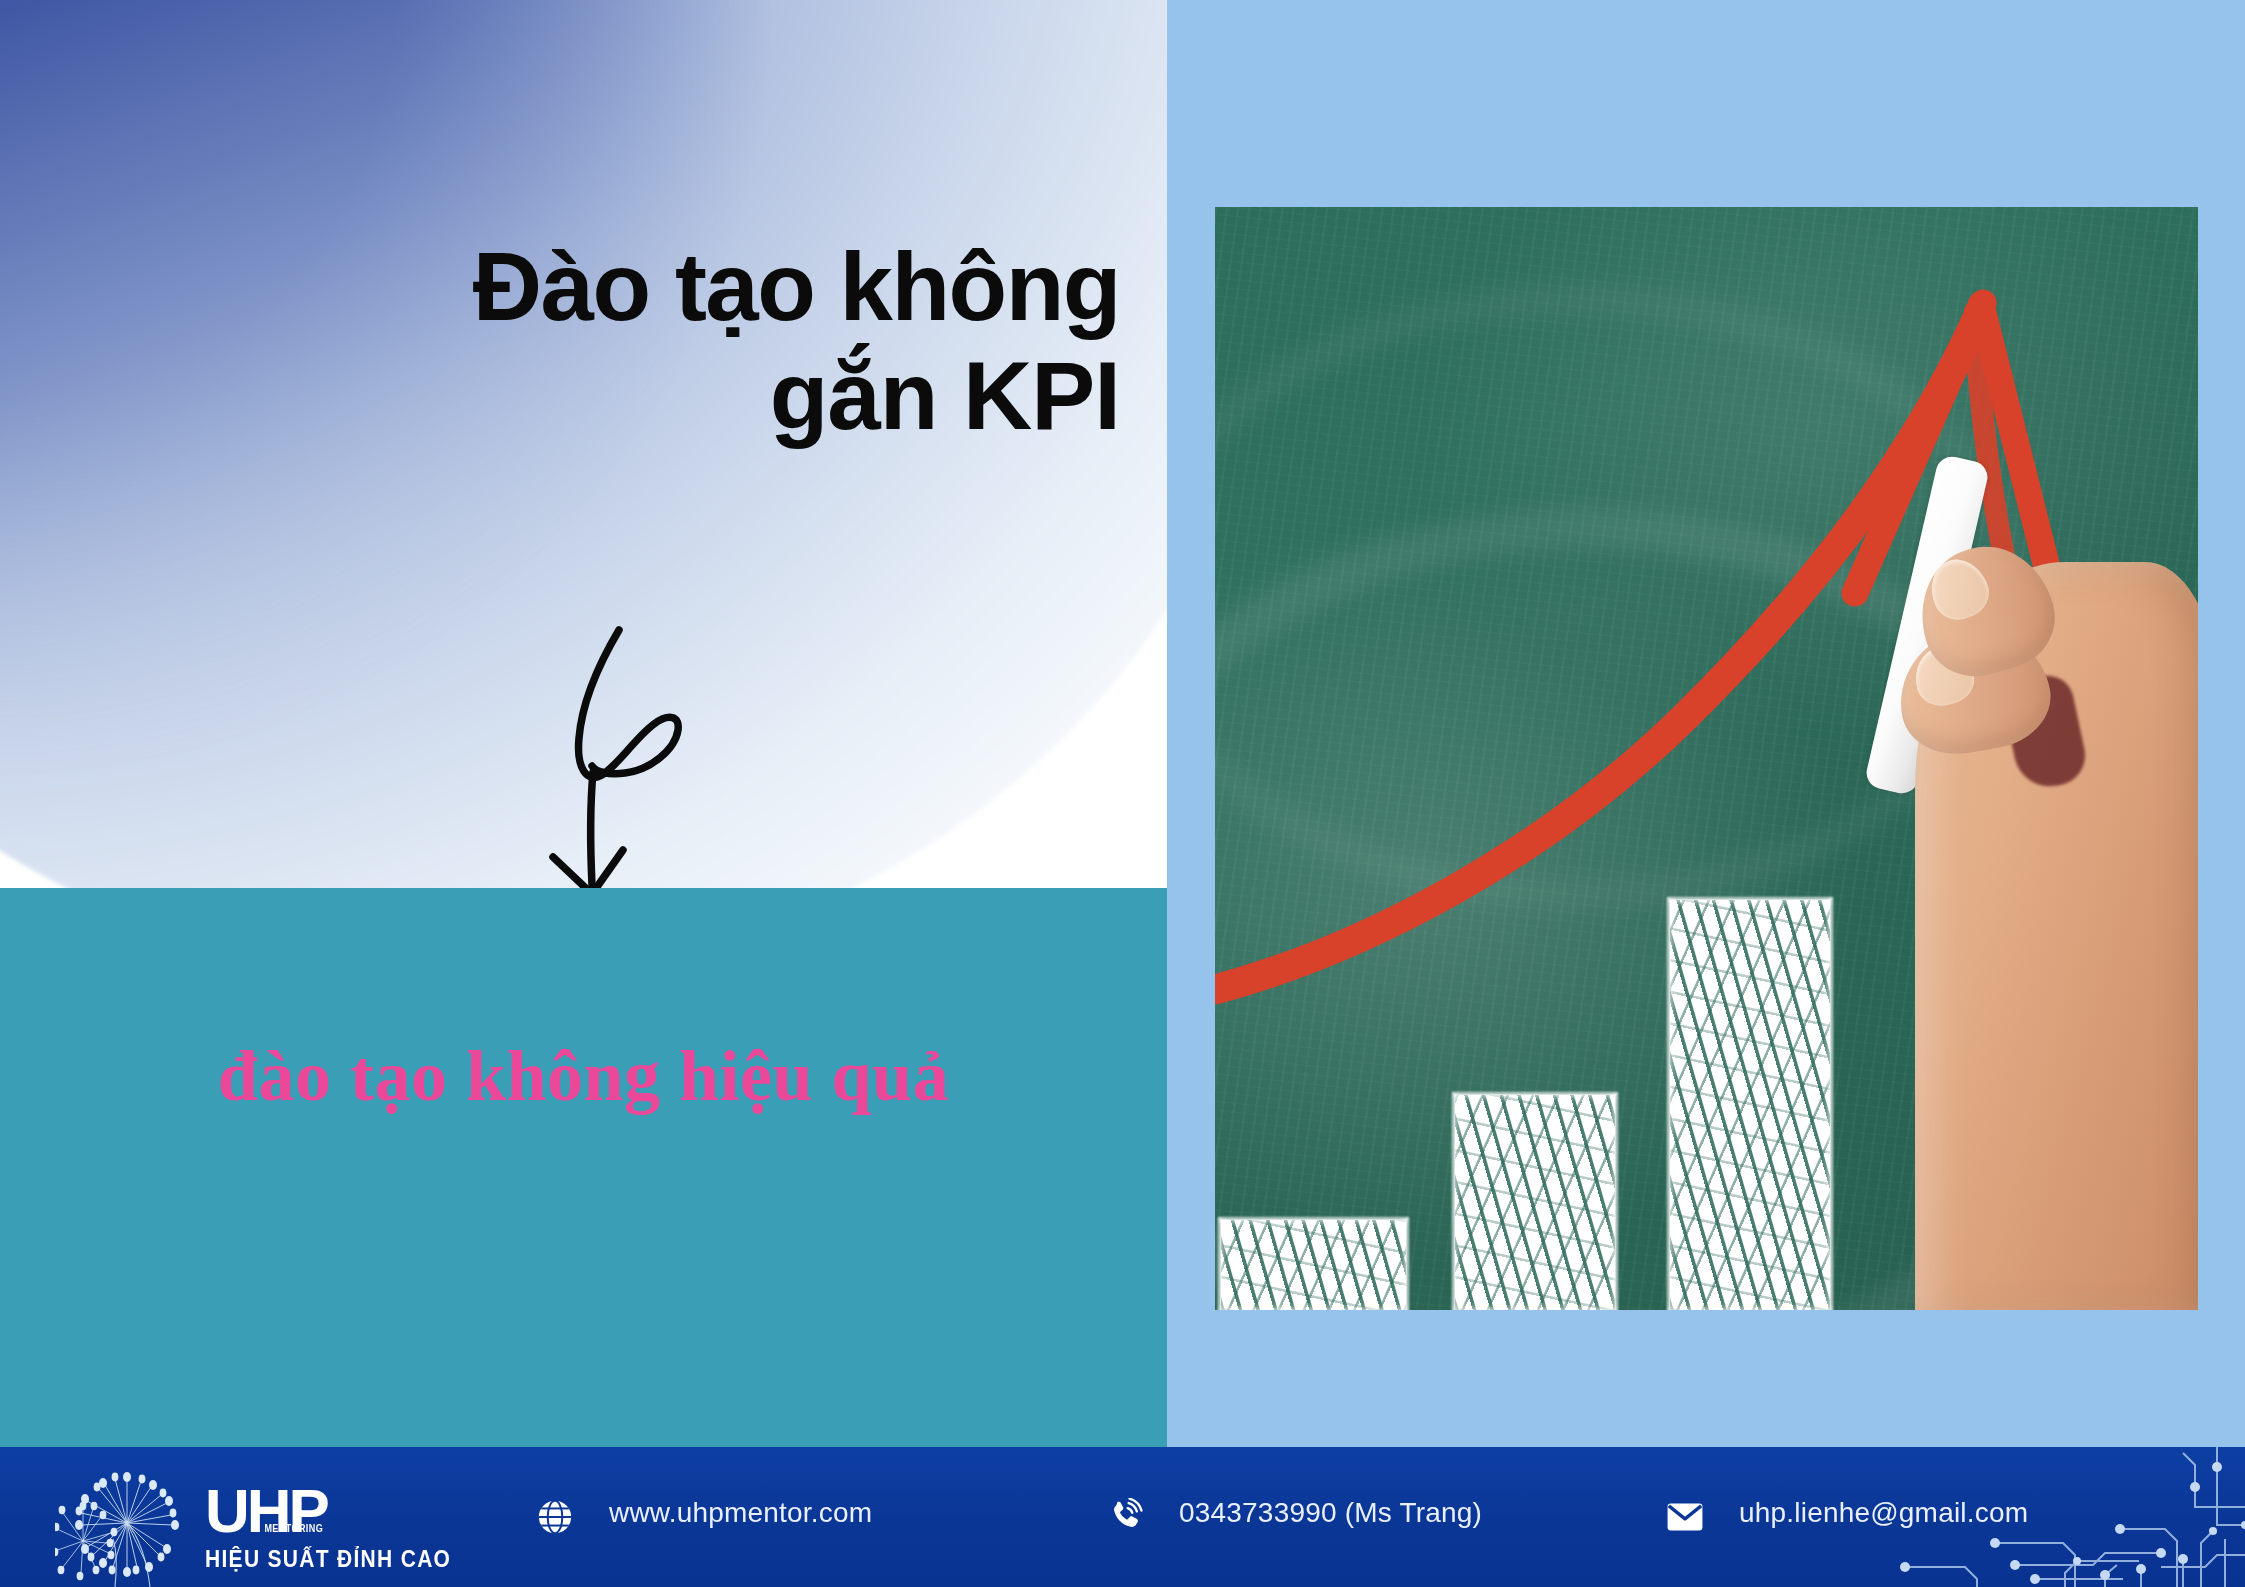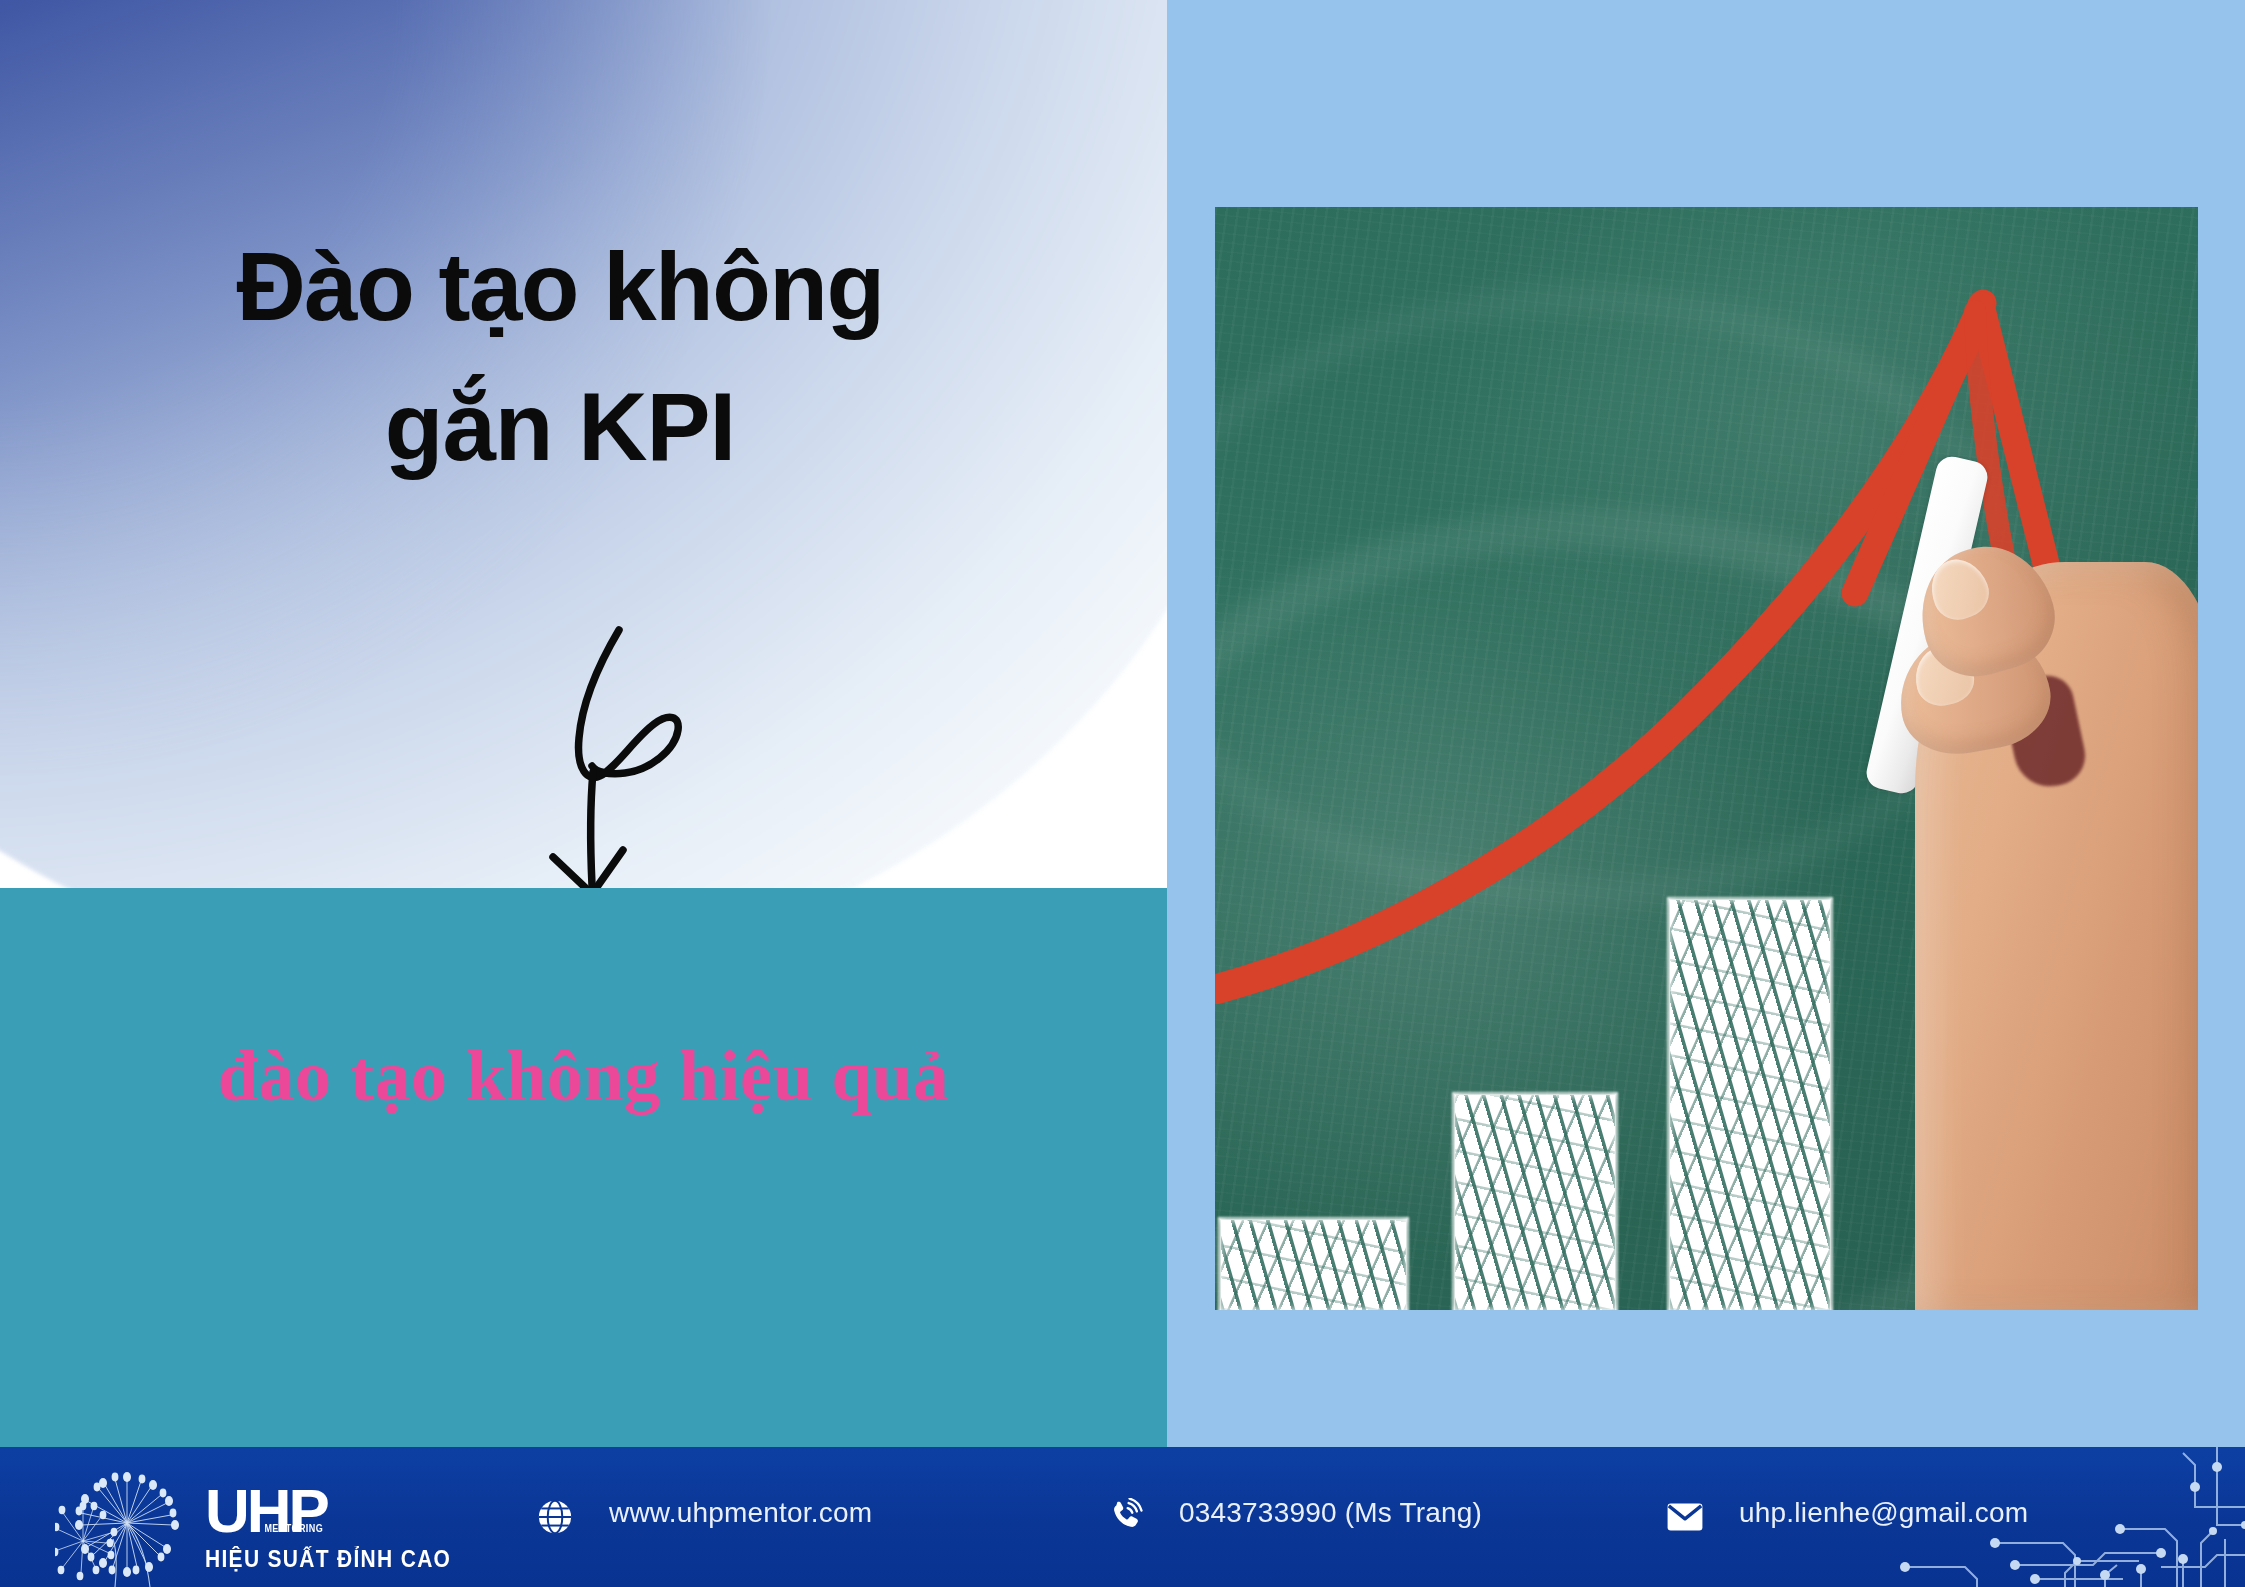--- a/index.html
+++ b/index.html
@@ -28,28 +28,28 @@
   .grad-wash2{
     position:absolute; left:0; top:0; width:900px; height:1000px;
     background:linear-gradient(160deg,#3f57a4 0%, #7c91c6 28%, #bac9e3 52%, #e9f0f8 74%, #ffffff 92%);
     -webkit-mask-image:radial-gradient(ellipse 110% 100% at 0% 0%, #000 40%, transparent 78%);
     mask-image:radial-gradient(ellipse 110% 100% at 0% 0%, #000 40%, transparent 78%);
   }
 
   
   .title-block {
     position:absolute; left:0; top:232px; width:1120px;
-    text-align:center;
+    text-align:right;
   }
   .title-line {
     font-family:"Liberation Sans", sans-serif;
     font-weight:700; font-size:96px; line-height:1.14;
     letter-spacing:-1.5px; color:#0b0b0b; white-space:nowrap;
   }
-  .title-line.l2 { letter-spacing:-1px;margin-top:31px; }
+  .title-line.l2 { letter-spacing:-1px; }
 
   
   .doodle { position:absolute; left:520px; top:620px; width:230px; height:285px; }
 
   
   .teal-band {
     position:absolute; left:0; top:888px; width:1167px; height:559px;
     background:#3b9eb7;
   }
   .subtitle {

